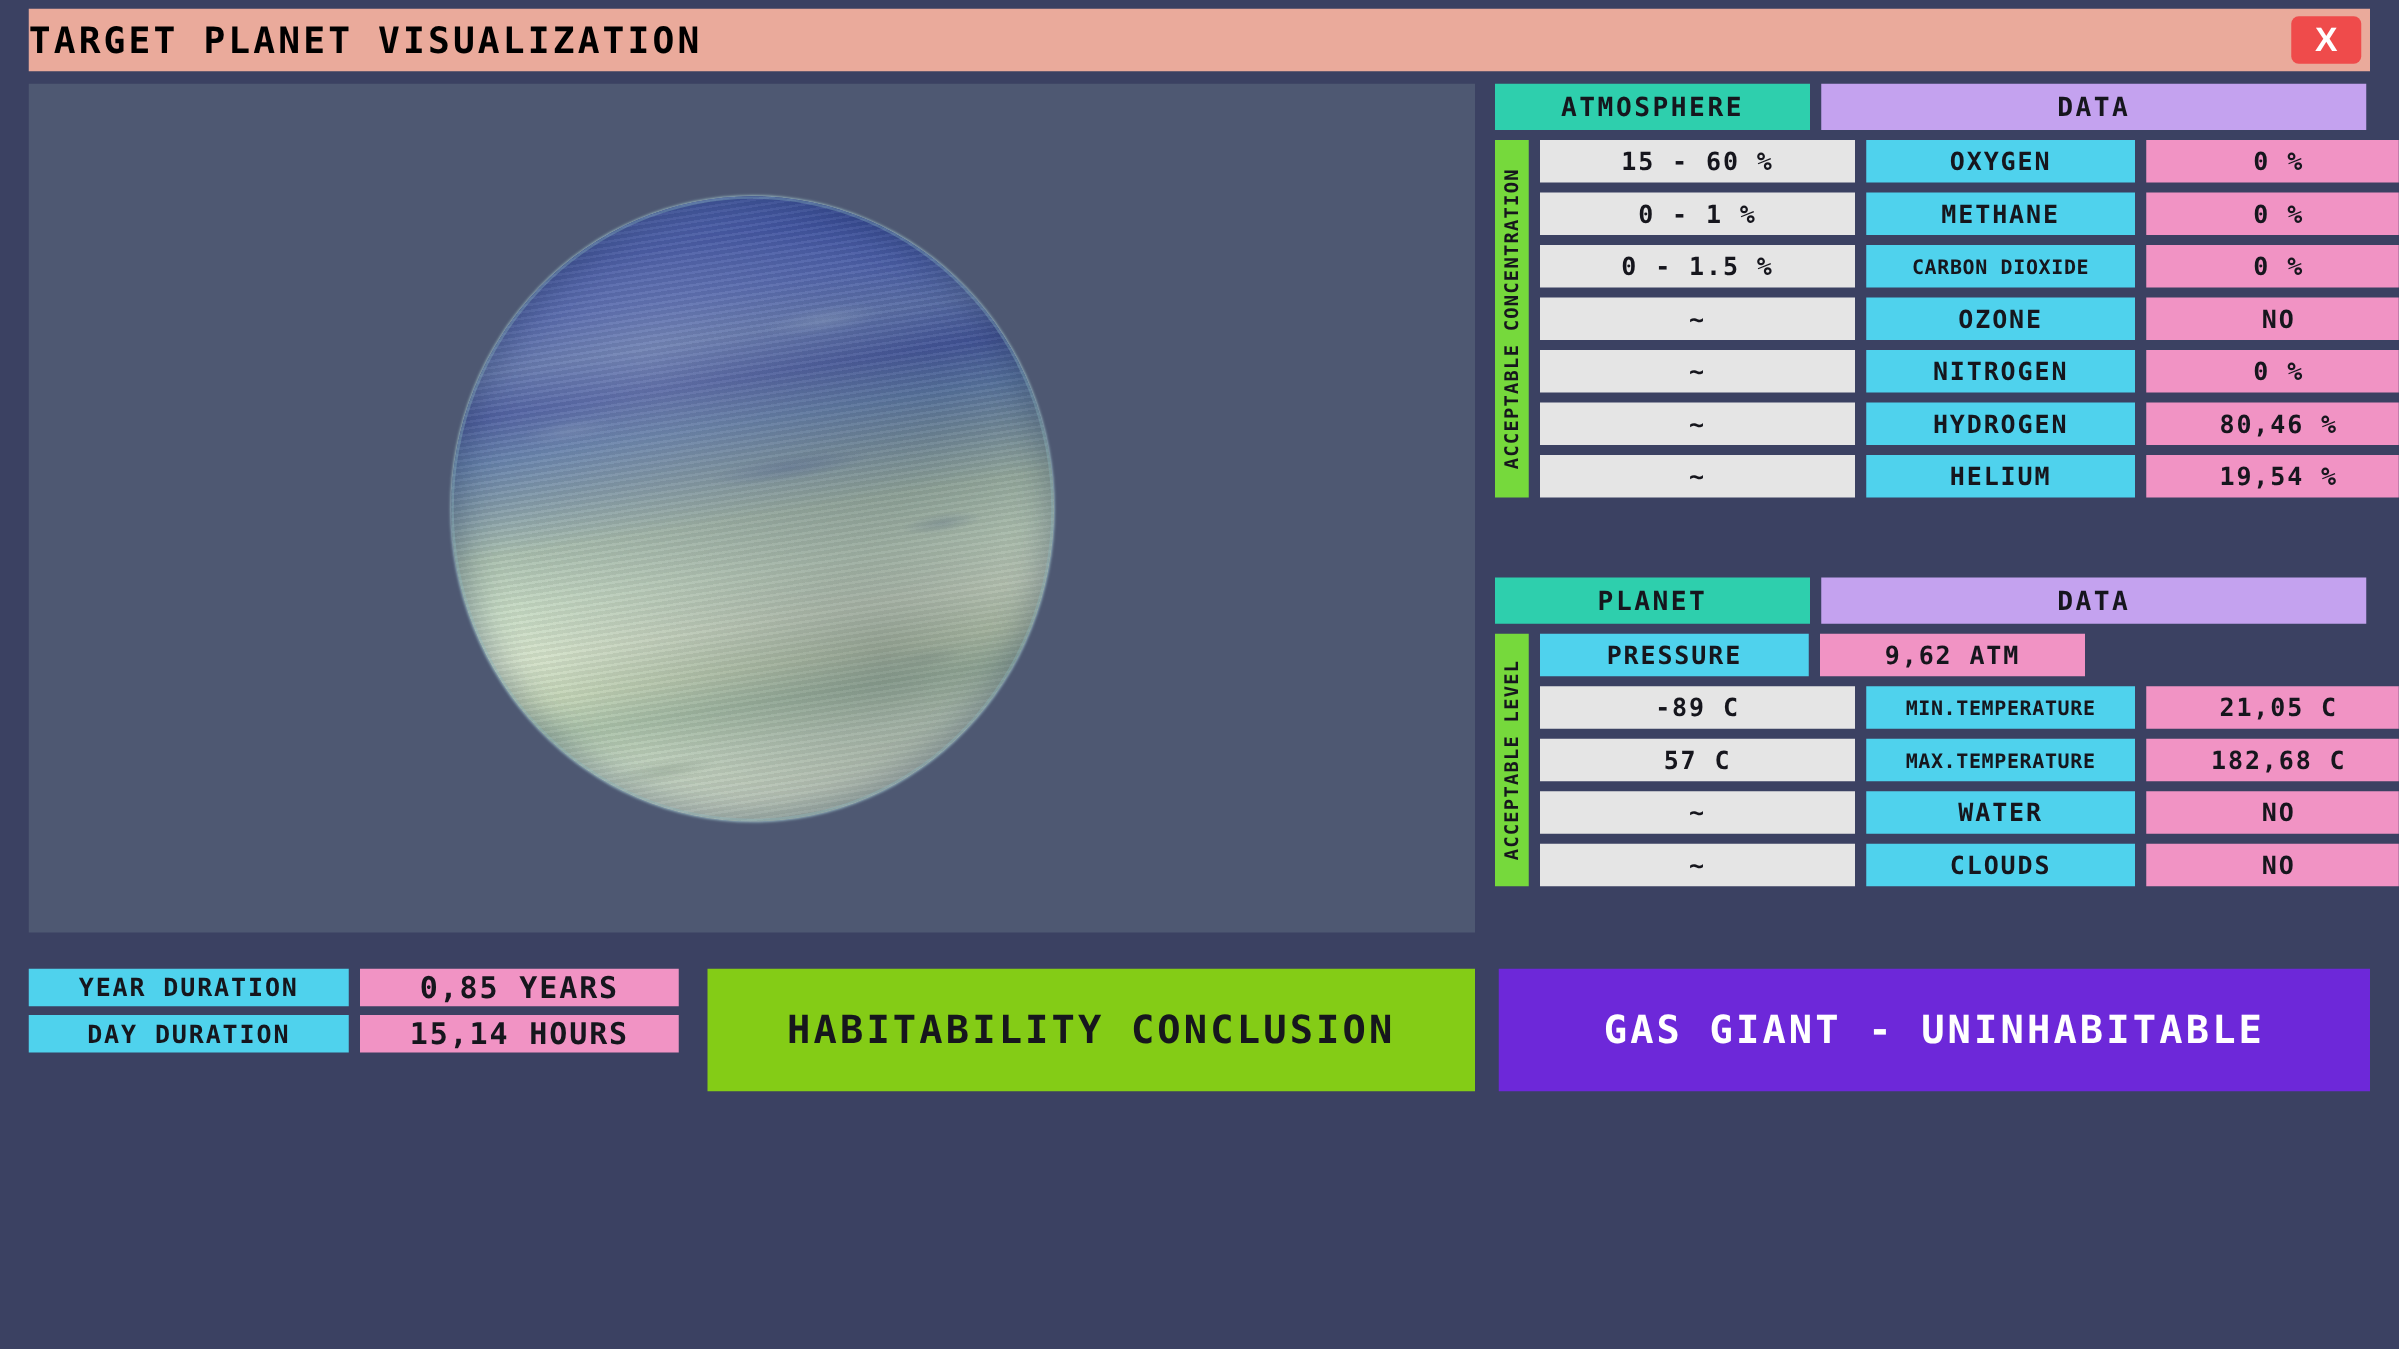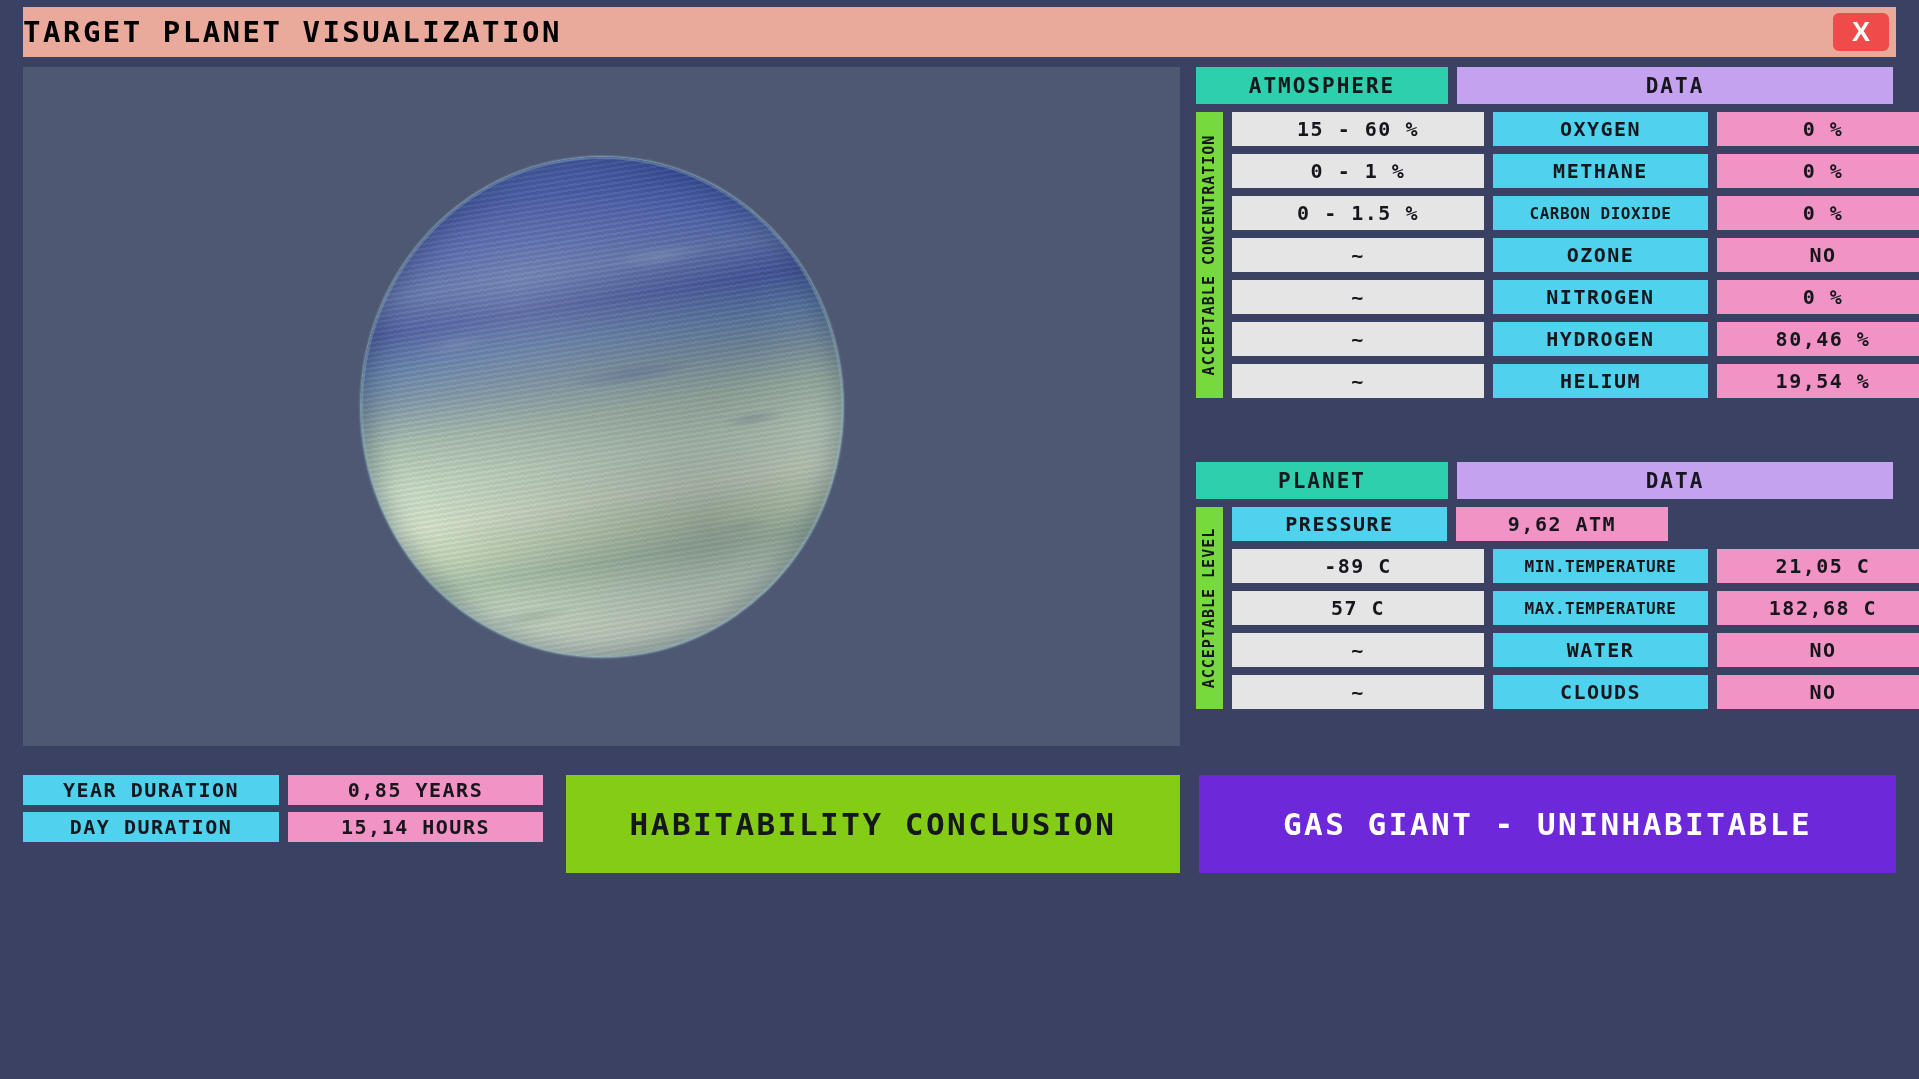--- a/index.html
+++ b/index.html
@@ -137,21 +137,21 @@
   .orow{display:flex;gap:9px;margin-bottom:7px;}
   .orow:last-child{margin-bottom:0;}
   .o-label{
     width:256px;height:30px;background:#4fd2ed;
     display:flex;align-items:center;justify-content:center;
     font-size:20px;letter-spacing:1.5px;
   }
   .o-value{
     width:255px;height:30px;background:#f193c4;
     display:flex;align-items:center;justify-content:center;
-    font-size:20px;letter-spacing:1.5px;
+    font-size:24px;letter-spacing:1.5px;
   }
 
   #habitability-panel{
     position:absolute;left:566px;top:775px;width:614px;height:98px;
     background:#84cc16;display:flex;align-items:center;justify-content:center;
     font-size:31px;letter-spacing:2.5px;
   }
   #verdict-panel{
     position:absolute;left:1199px;top:775px;width:697px;height:98px;
     background:#6d28d9;display:flex;align-items:center;justify-content:center;

